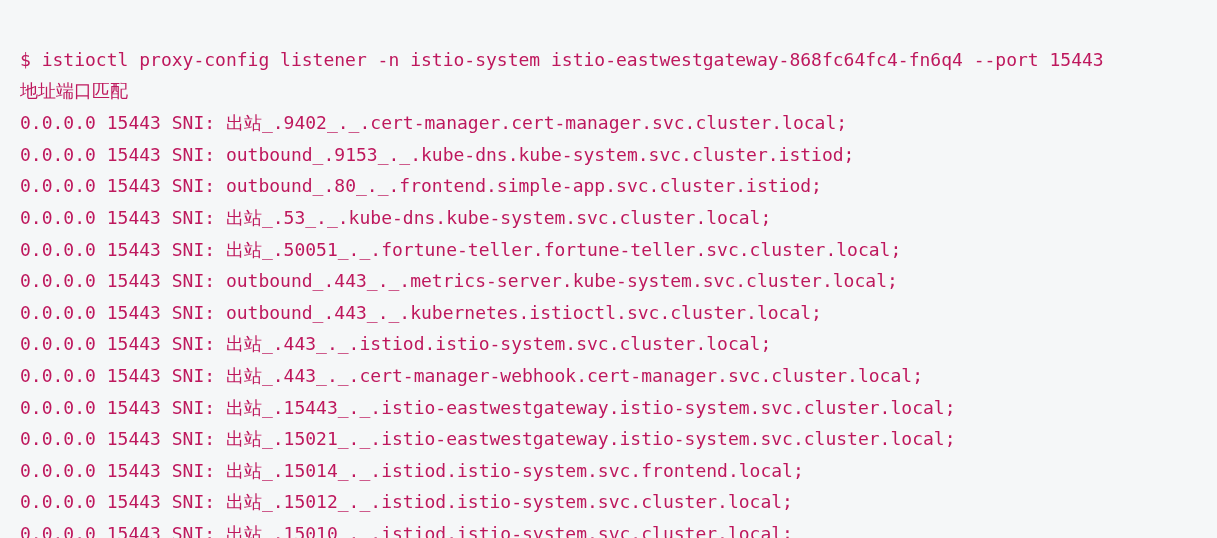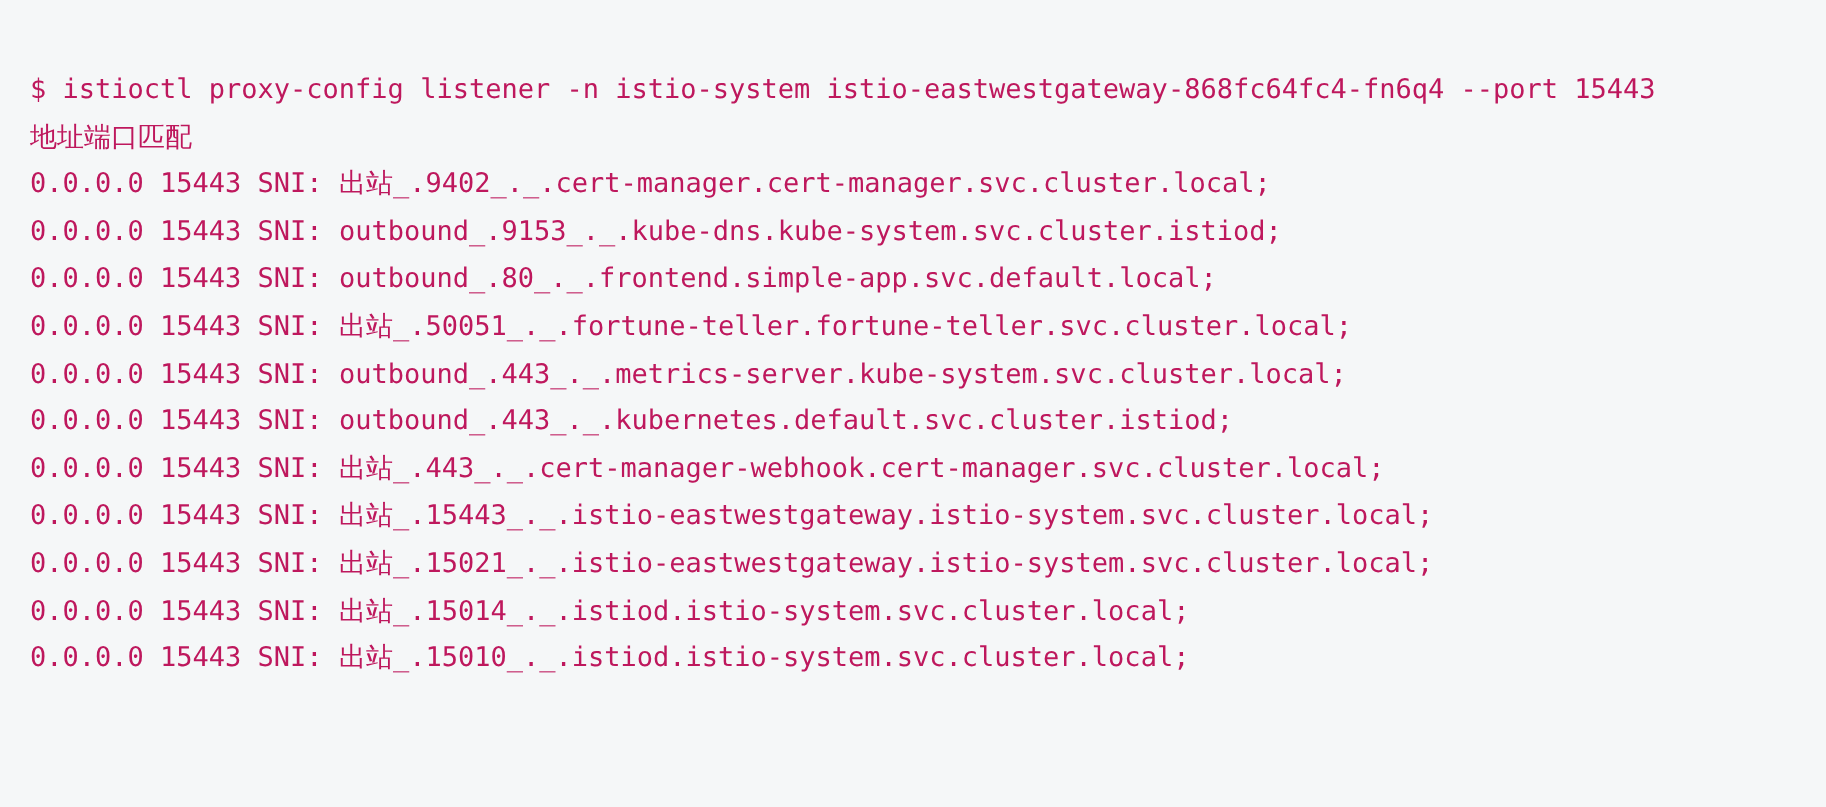--- a/index.html
+++ b/index.html
@@ -33,22 +33,25 @@
 </style>
 </head>
 <body>
 
 <div class="terminal">
   <div class="line">$ istioctl proxy-config listener -n istio-system istio-eastwestgateway-868fc64fc4-fn6q4 --port 15443</div>
   <div class="line cjk">地址端口匹配</div>
 
   <div class="line"><span>0.0.0.0</span> <span>15443</span> <span>SNI: 出站_.9402_._.cert-manager.cert-manager.svc.cluster.local;</span></div>
   <div class="line"><span>0.0.0.0</span> <span>15443</span> <span>SNI: outbound_.9153_._.kube-dns.kube-system.svc.cluster.istiod;</span></div>
-  <div class="line"><span>0.0.0.0</span> <span>15443</span> <span>SNI: outbound_.80_._.frontend.simple-app.svc.default.local;</span></div>
+  <div class="line"><span>0.0.0.0</span> <span>15443</span> <span>SNI: outbound_.80_._.frontend.simple-app.svc.cluster.istiod;</span></div>
+  <div class="line"><span>0.0.0.0</span> <span>15443</span> <span>SNI: 出站_.53_._.kube-dns.kube-system.svc.cluster.local;</span></div>
   <div class="line"><span>0.0.0.0</span> <span>15443</span> <span>SNI: 出站_.50051_._.fortune-teller.fortune-teller.svc.cluster.local;</span></div>
   <div class="line"><span>0.0.0.0</span> <span>15443</span> <span>SNI: outbound_.443_._.metrics-server.kube-system.svc.cluster.local;</span></div>
-  <div class="line"><span>0.0.0.0</span> <span>15443</span> <span>SNI: outbound_.443_._.kubernetes.default.svc.cluster.istiod;</span></div>
+  <div class="line"><span>0.0.0.0</span> <span>15443</span> <span>SNI: outbound_.443_._.kubernetes.istioctl.svc.cluster.local;</span></div>
+  <div class="line"><span>0.0.0.0</span> <span>15443</span> <span>SNI: 出站_.443_._.istiod.istio-system.svc.cluster.local;</span></div>
   <div class="line"><span>0.0.0.0</span> <span>15443</span> <span>SNI: 出站_.443_._.cert-manager-webhook.cert-manager.svc.cluster.local;</span></div>
   <div class="line"><span>0.0.0.0</span> <span>15443</span> <span>SNI: 出站_.15443_._.istio-eastwestgateway.istio-system.svc.cluster.local;</span></div>
   <div class="line"><span>0.0.0.0</span> <span>15443</span> <span>SNI: 出站_.15021_._.istio-eastwestgateway.istio-system.svc.cluster.local;</span></div>
-  <div class="line"><span>0.0.0.0</span> <span>15443</span> <span>SNI: 出站_.15014_._.istiod.istio-system.svc.cluster.local;</span></div>
+  <div class="line"><span>0.0.0.0</span> <span>15443</span> <span>SNI: 出站_.15014_._.istiod.istio-system.svc.frontend.local;</span></div>
+  <div class="line"><span>0.0.0.0</span> <span>15443</span> <span>SNI: 出站_.15012_._.istiod.istio-system.svc.cluster.local;</span></div>
   <div class="line"><span>0.0.0.0</span> <span>15443</span> <span>SNI: 出站_.15010_._.istiod.istio-system.svc.cluster.local;</span></div>
 </div>
 
 </body></html>

